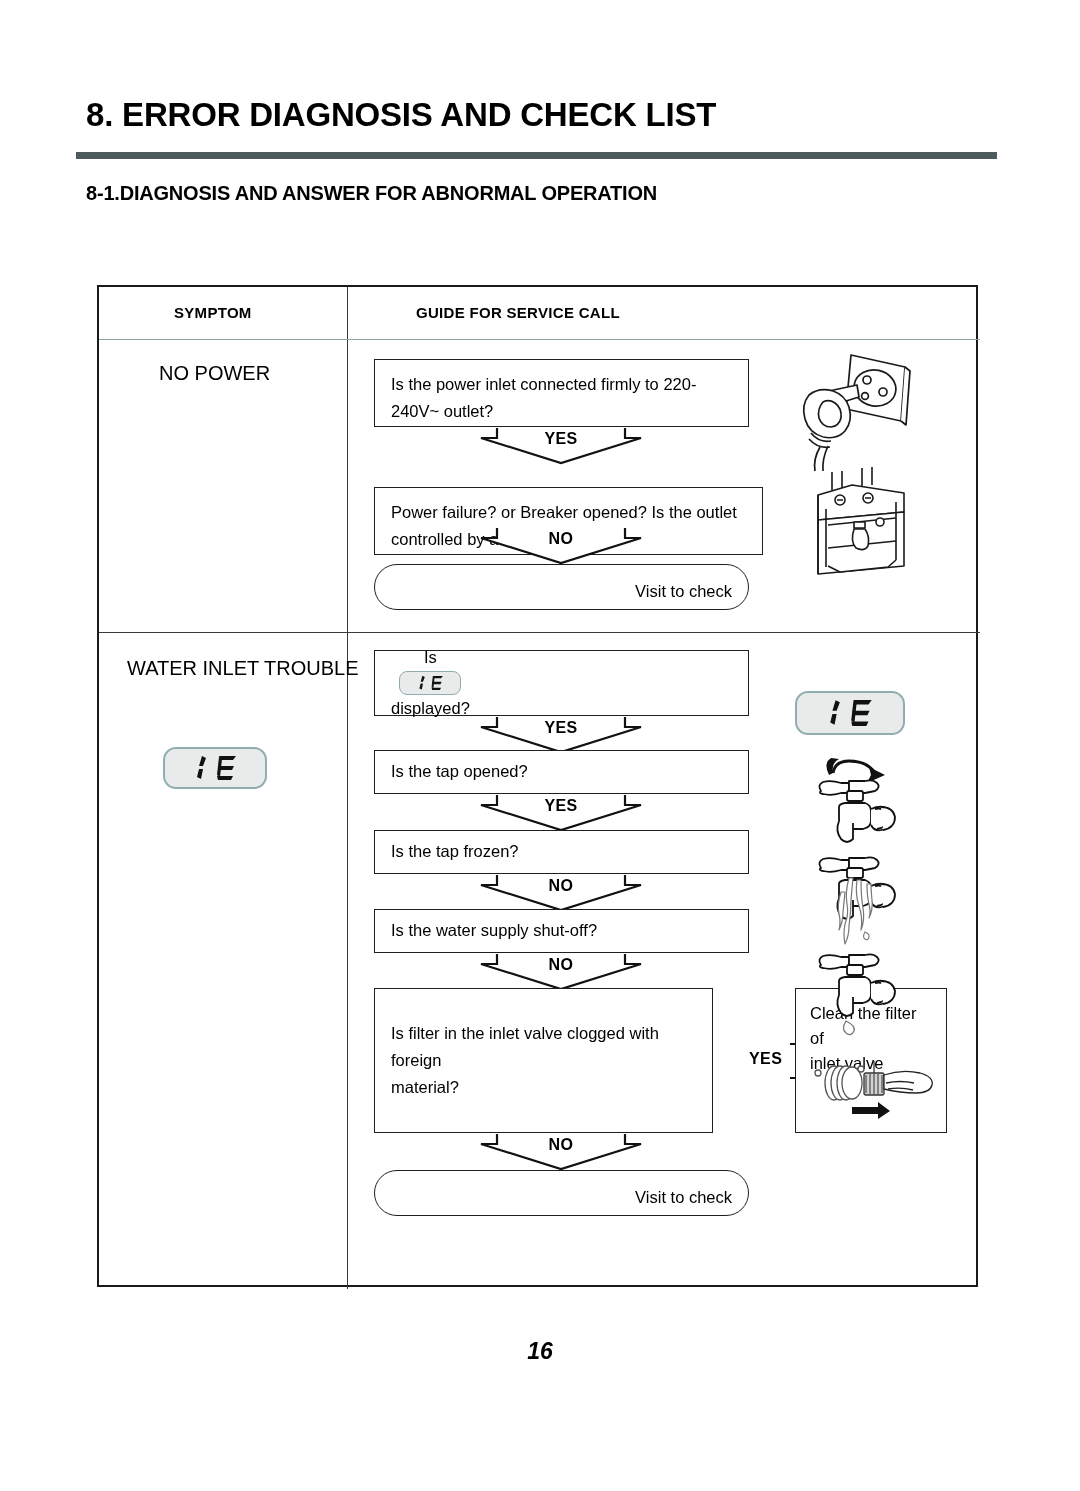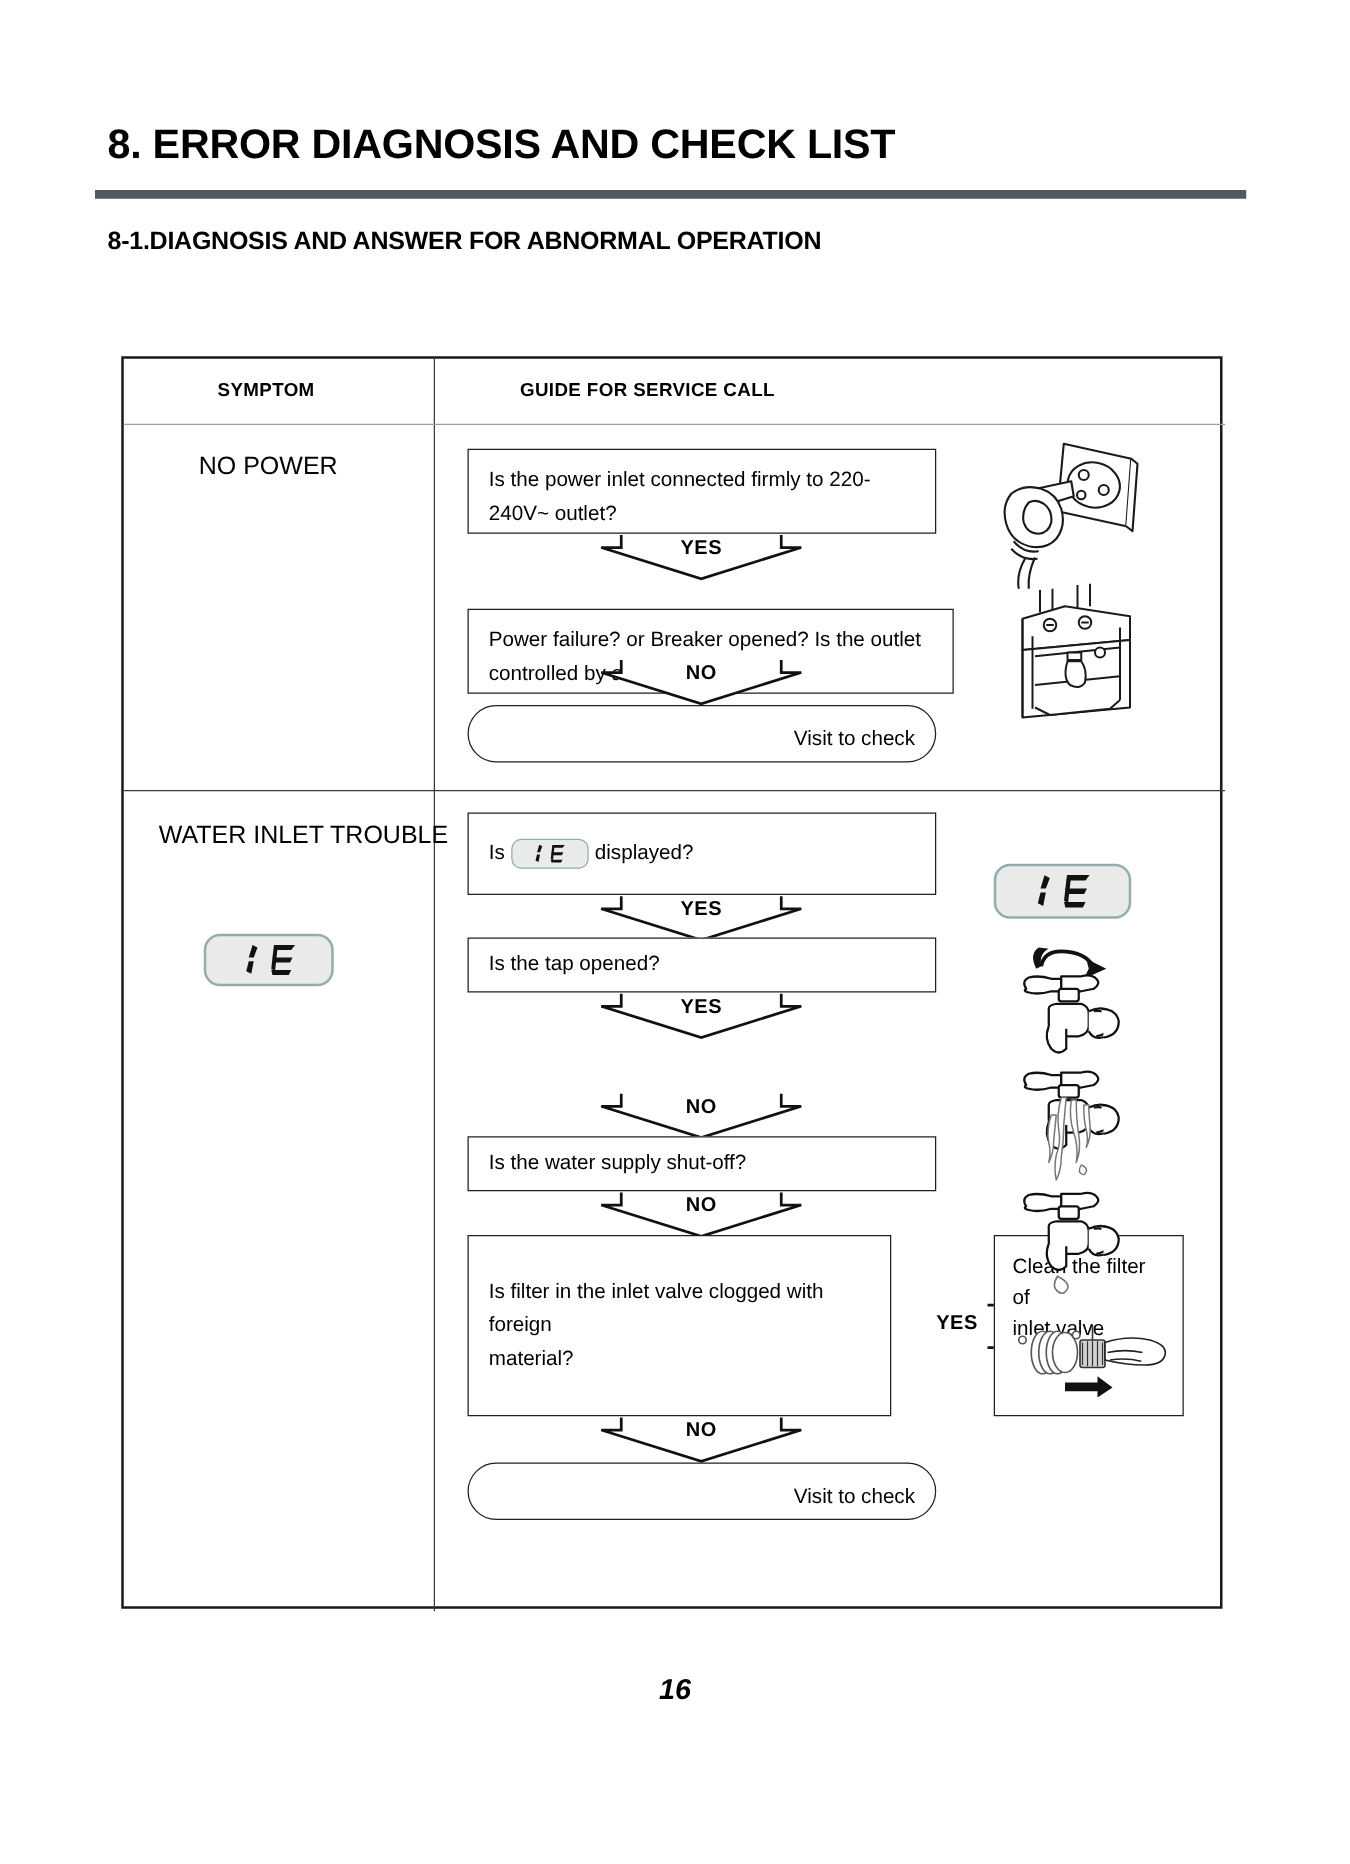--- a/index.html
+++ b/index.html
@@ -138,21 +138,21 @@
   }
   .flowbox.pill {
     border-radius: 999px;
     text-align: right;
     padding-top: 13px;
   }
   .flowbox.mid {
     display: flex;
     align-items: center;
   }
-  .flowbox.mid > span { display: block; }
+  .flowbox.mid > span { display: block; flex-direction: column; }
 
   
   .arrow-down {
     position: absolute;
     width: 220px;
     height: 38px;
   }
   .arrow-down svg { position: absolute; left: 0; top: 0; }
   .arrow-down .alabel {
     position: absolute;
@@ -345,20 +345,23 @@
     <span>Is the tap opened?</span>
   </div>
 
   <div class="arrow-down" style="left:352px; top:507px;">
     <svg width="220" height="38" viewBox="0 0 220 38">
       <path d="M46 1 L46 11 L30 11 L110 36 L190 11 L174 11 L174 1" fill="#ffffff" stroke="#111" stroke-width="2.2" stroke-linejoin="miter"></path>
     </svg>
     <div class="alabel">YES</div>
   </div>
 
+  <div class="flowbox mid" style="left:275px; top:543px; width:375px; height:44px;">
+    <span>Is the tap frozen?</span>
+  </div>
 
   <div class="arrow-down" style="left:352px; top:587px;">
     <svg width="220" height="38" viewBox="0 0 220 38">
       <path d="M46 1 L46 11 L30 11 L110 36 L190 11 L174 11 L174 1" fill="#ffffff" stroke="#111" stroke-width="2.2" stroke-linejoin="miter"></path>
     </svg>
     <div class="alabel">NO</div>
   </div>
 
   <div class="flowbox mid" style="left:275px; top:622px; width:375px; height:44px;">
     <span>Is the water supply shut-off?</span>

